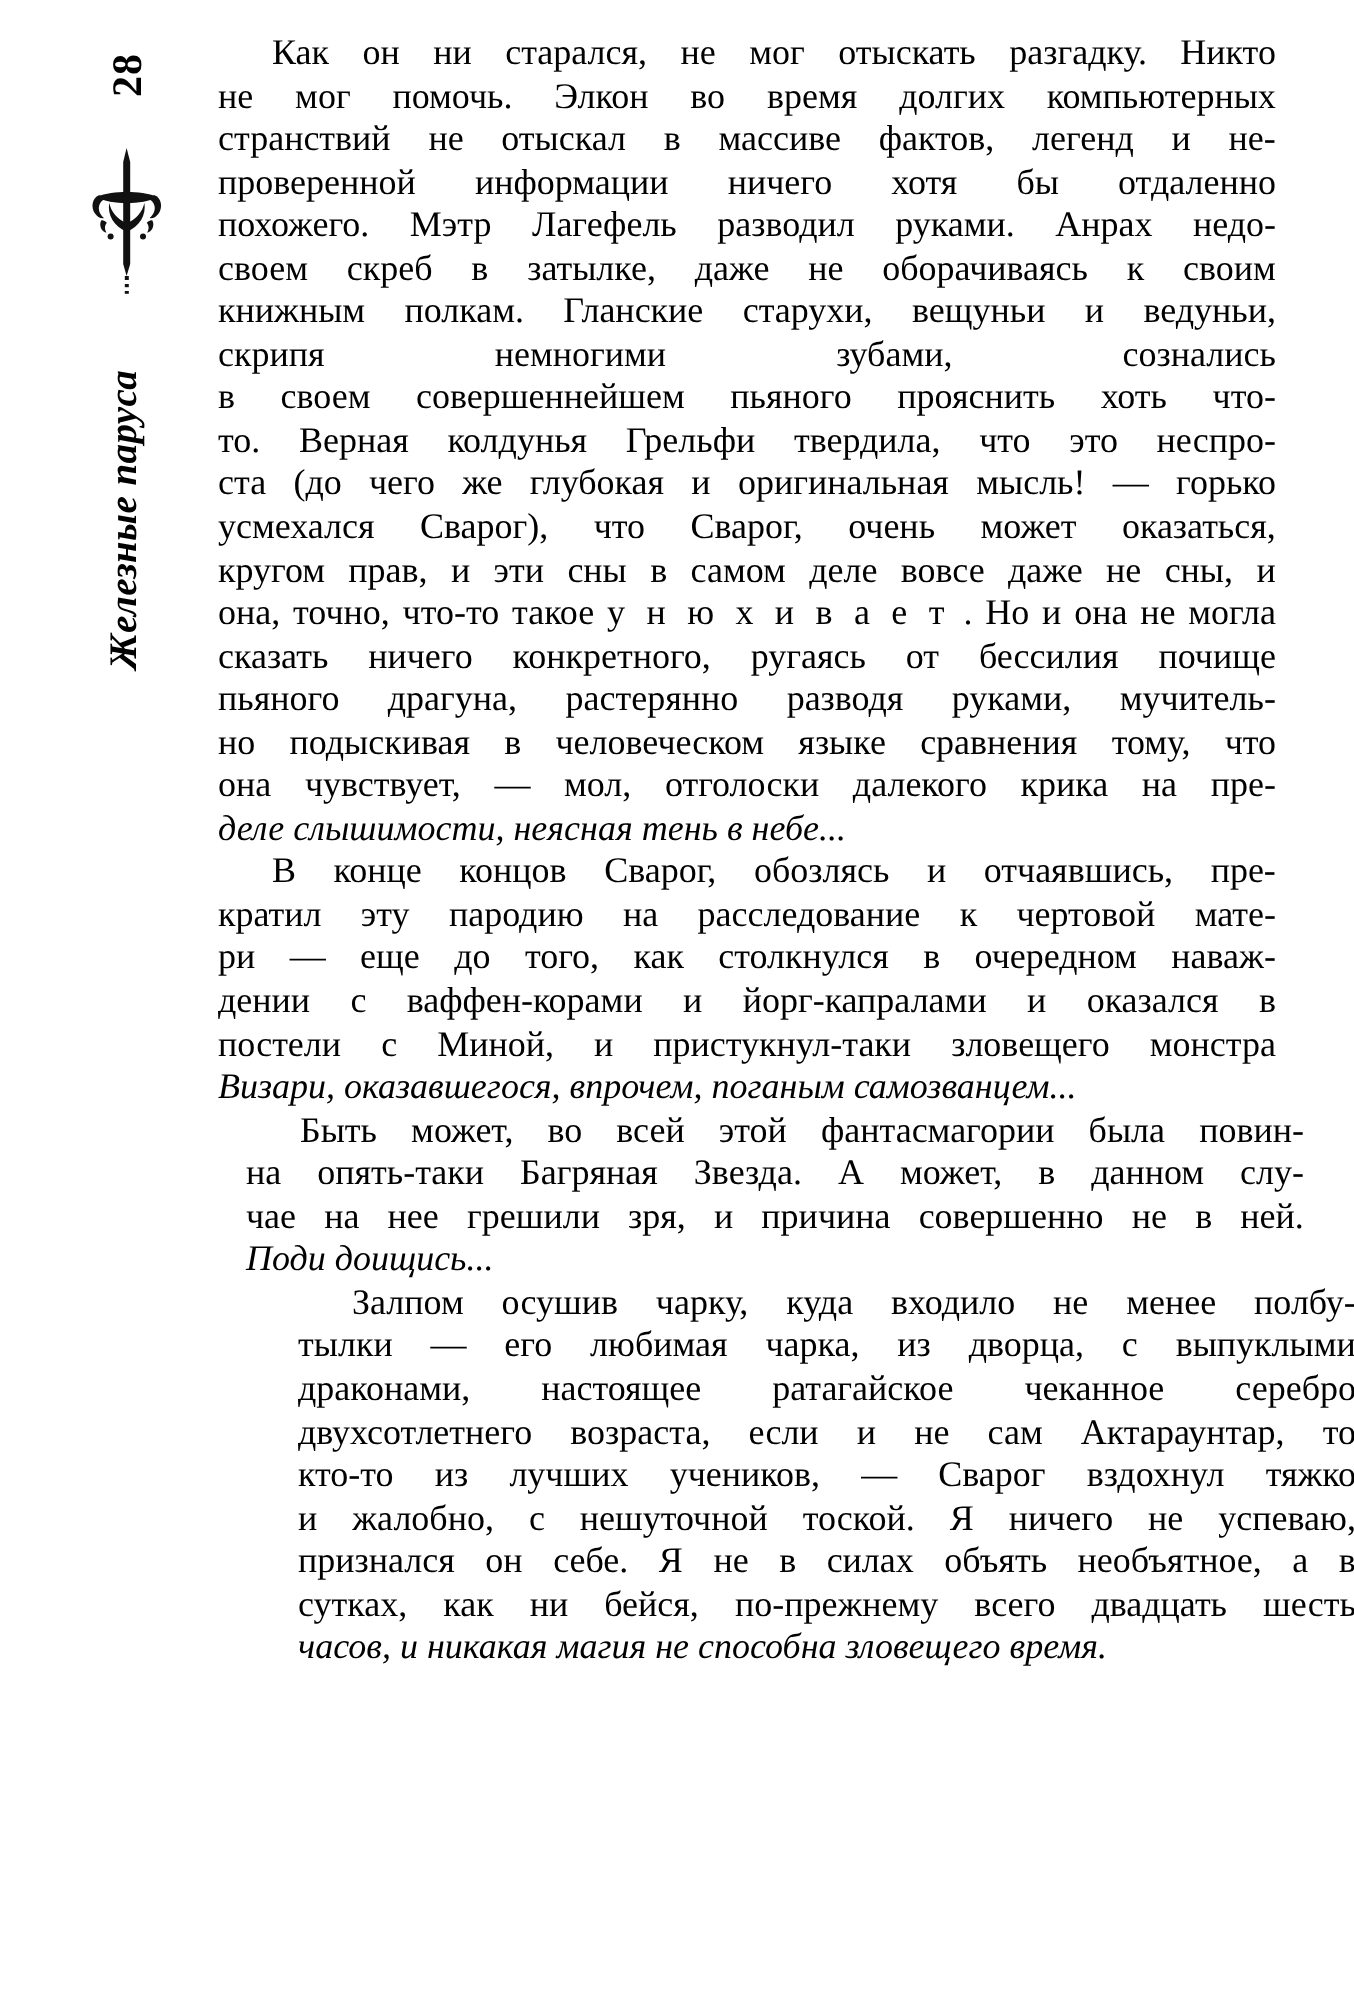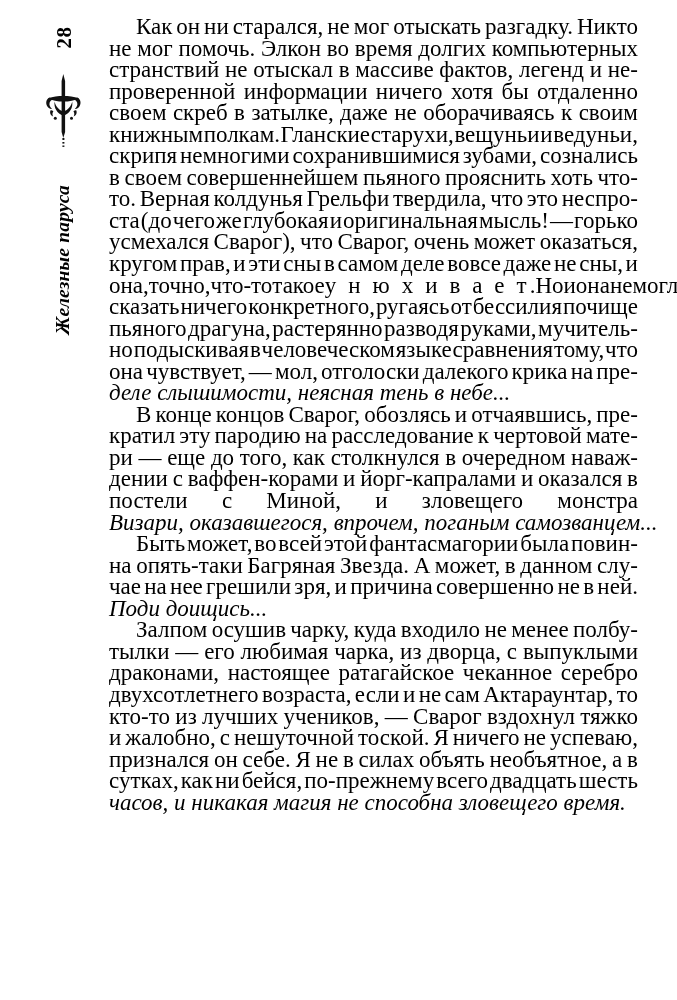--- a/index.html
+++ b/index.html
@@ -89,21 +89,21 @@
     width: 529px;
   }
 
   .spaced {
     letter-spacing: 3.1px;
     text-align: right;
   }
 
   
   .lines {
-    font-size: 23px;
+    font-size: 18px;
     line-height: 21.55px;
   }
   .line {
     display: block;
     white-space: nowrap;
   }
   .line.just {
     display: flex;
     justify-content: space-between;
   }
@@ -198,20 +198,29 @@
         </div>
         <div class="line just">
           <i>проверенной</i>
           <i>информации</i>
           <i>ничего</i>
           <i>хотя</i>
           <i>бы</i>
           <i>отдаленно</i>
         </div>
         <div class="line just">
+          <i>похожего.</i>
+          <i>Мэтр</i>
+          <i>Лагефель</i>
+          <i>разводил</i>
+          <i>руками.</i>
+          <i>Анрах</i>
+          <i>недо-</i>
+        </div>
+        <div class="line just">
           <i>своем</i>
           <i>скреб</i>
           <i>в</i>
           <i>затылке,</i>
           <i>даже</i>
           <i>не</i>
           <i>оборачиваясь</i>
           <i>к</i>
           <i>своим</i>
         </div>
@@ -220,21 +229,20 @@
           <i>полкам.</i>
           <i>Гланские</i>
           <i>старухи,</i>
           <i>вещуньи</i>
           <i>и</i>
           <i>ведуньи,</i>
         </div>
         <div class="line just">
           <i>скрипя</i>
           <i>немногими</i>
-          <i>сохранившимися</i>
           <i>зубами,</i>
           <i>сознались</i>
         </div>
         <div class="line just">
           <i>в</i>
           <i>своем</i>
           <i>совершеннейшем</i>
           <i>пьяного</i>
           <i>прояснить</i>
           <i>хоть</i>
@@ -380,26 +388,27 @@
           <i>йорг-капралами</i>
           <i>и</i>
           <i>оказался</i>
           <i>в</i>
         </div>
         <div class="line just">
           <i>постели</i>
           <i>с</i>
           <i>Миной,</i>
           <i>и</i>
+          <i>пристукнул-таки</i>
           <i>зловещего</i>
           <i>монстра</i>
         </div>
         <div class="line"><i>Визари,</i><i> оказавшегося,</i><i> впрочем,</i><i> поганым</i><i> самозванцем...</i></div>
       </div>
-    <div class="lines" style="width: 529px;">
+    <div class="lines" style="width: 529px; margin-left: 14px;">
         <div class="line just" style="padding-left: 27px;">
           <i>Быть</i>
           <i>может,</i>
           <i>во</i>
           <i>всей</i>
           <i>этой</i>
           <i>фантасмагории</i>
           <i>была</i>
           <i>повин-</i>
         </div>
@@ -422,21 +431,21 @@
           <i>зря,</i>
           <i>и</i>
           <i>причина</i>
           <i>совершенно</i>
           <i>не</i>
           <i>в</i>
           <i>ней.</i>
         </div>
         <div class="line"><i>Поди</i><i> доищись...</i></div>
       </div>
-    <div class="lines" style="width: 529px;">
+    <div class="lines" style="width: 529px; margin-left: 40px;">
         <div class="line just" style="padding-left: 27px;">
           <i>Залпом</i>
           <i>осушив</i>
           <i>чарку,</i>
           <i>куда</i>
           <i>входило</i>
           <i>не</i>
           <i>менее</i>
           <i>полбу-</i>
         </div>

